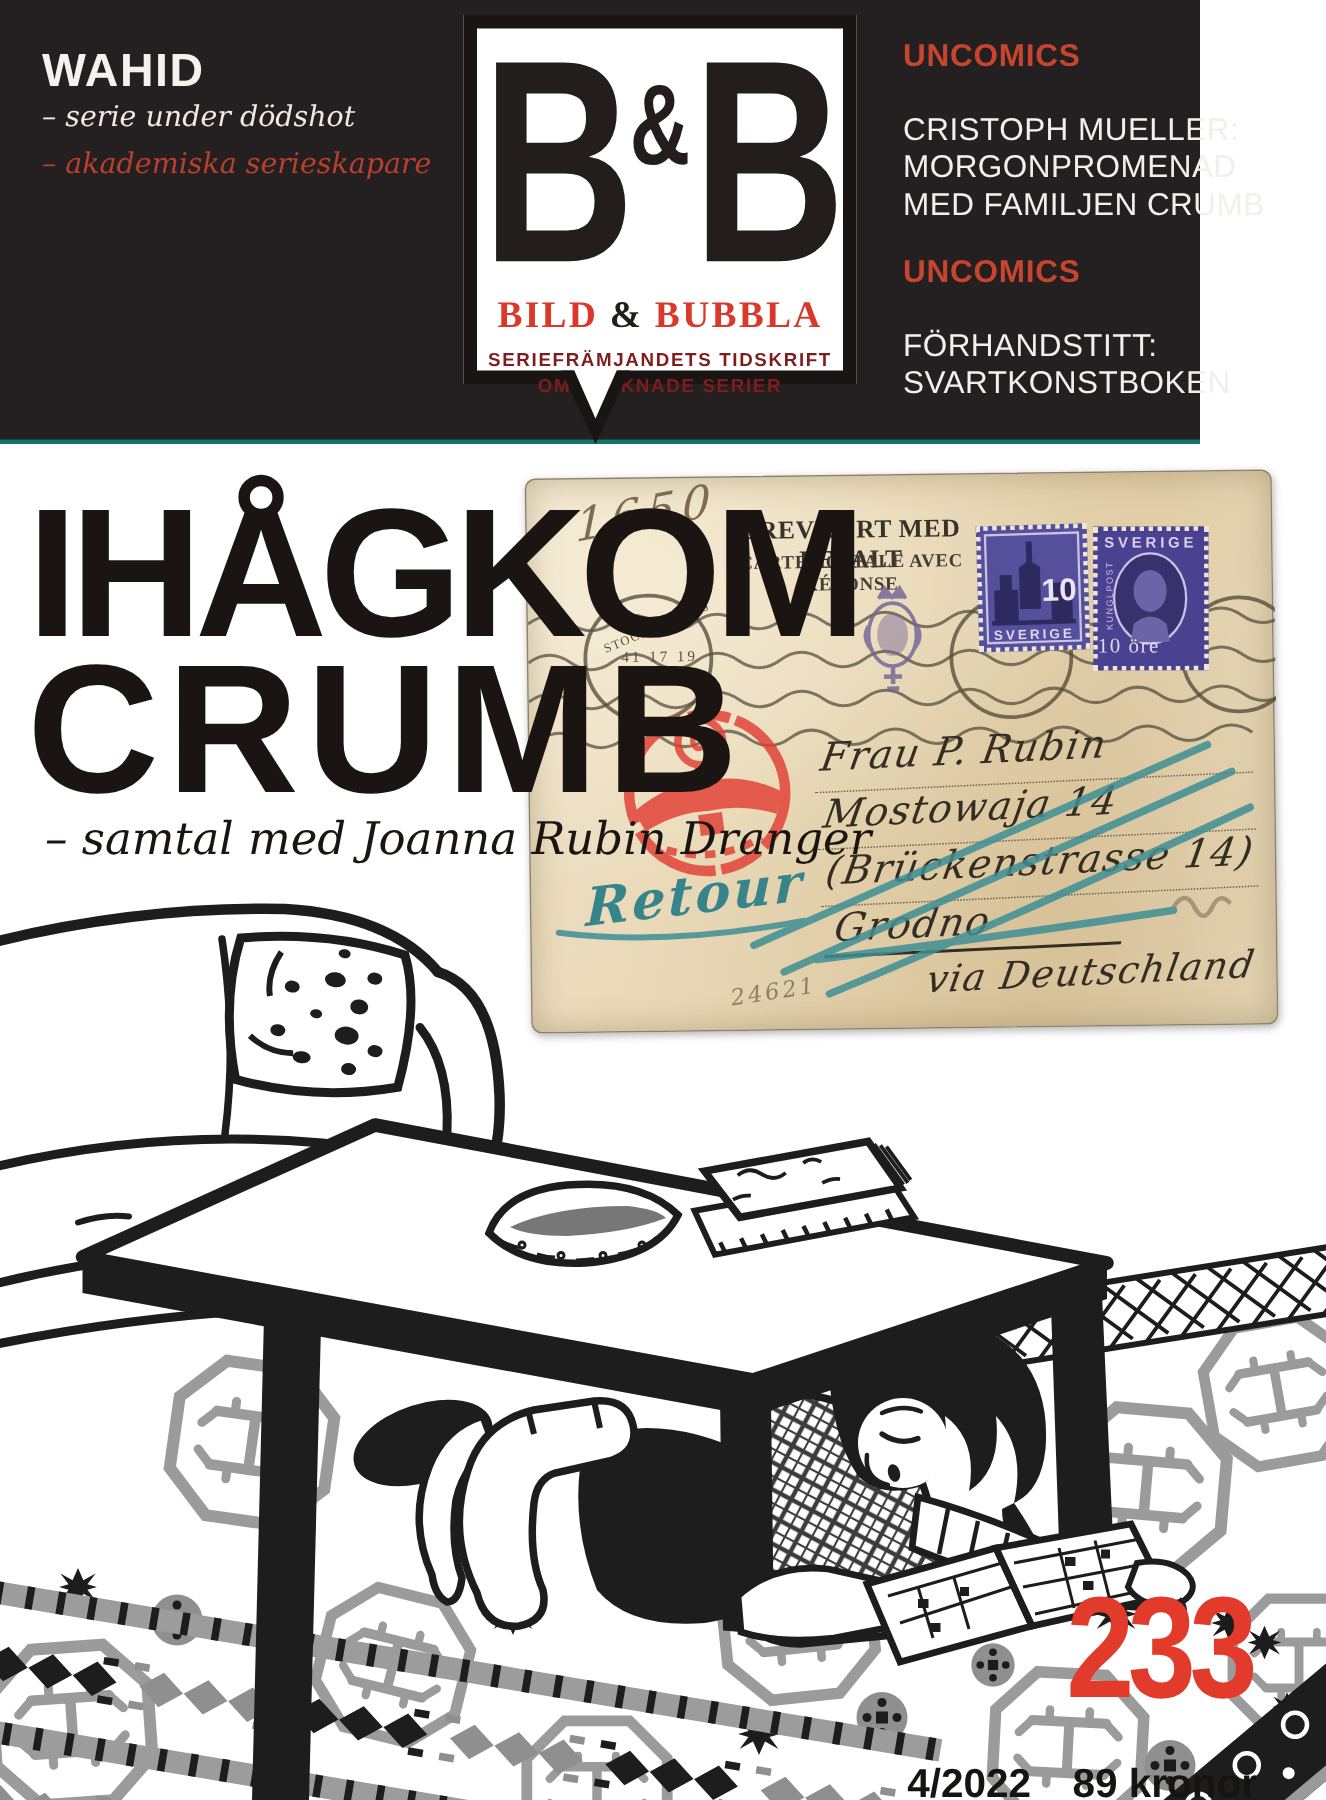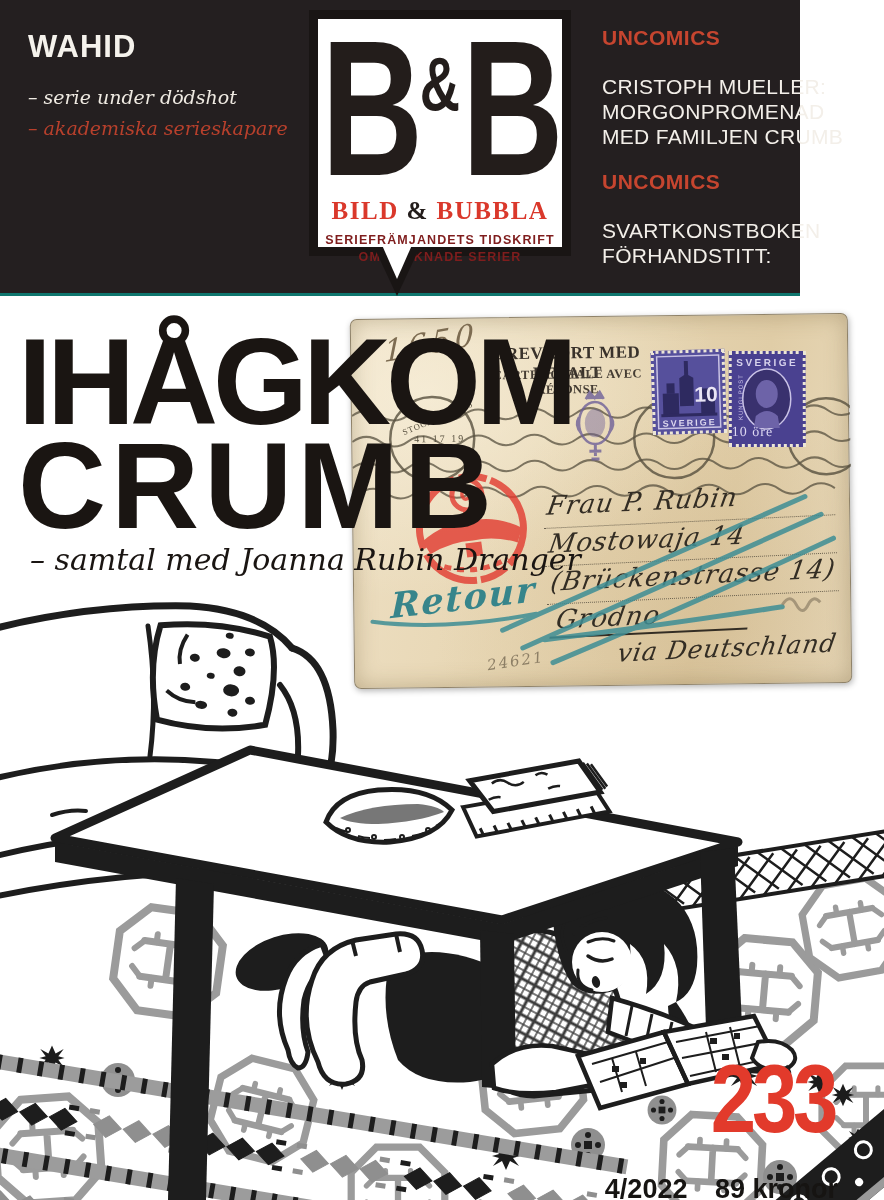--- a/index.html
+++ b/index.html
@@ -5,21 +5,21 @@
   html,body{margin:0;padding:0;background:#666;}
   .cover{position:relative;width:884px;height:1200px;background:#fff;overflow:hidden;
          font-family:"Liberation Sans",sans-serif;margin:0 auto;}
   .abs{position:absolute;}
 
   
   .masthead{position:absolute;left:0;top:0;width:800px;height:293px;background:#241f20;z-index:6;
             border-bottom:3px solid #0f766e;}
   .col-left{position:absolute;left:28px;top:30px;width:270px;}
   .wahid{font-size:31px;font-weight:bold;color:#f5f2ec;letter-spacing:1px;line-height:34px;}
-  .sub-it{font-family:"DejaVu Serif",serif;font-style:italic;font-size:19px;color:#efeae2;margin-top:22px;}
+  .sub-it{font-family:"DejaVu Serif",serif;font-style:italic;font-size:19px;color:#efeae2;margin-top:3px;}
   .feat2{margin-top:48px;font-size:31px;font-weight:bold;color:#c6452f;line-height:37px;letter-spacing:.5px;}
   .sub-it.red{color:#b8402c;margin-top:9px;}
 
   .logo-bubble{position:absolute;left:309px;top:10px;width:262px;height:246px;background:#fff;
                border:9px solid #191514;box-sizing:border-box;text-align:center;}
   .bb-row{display:flex;justify-content:center;align-items:center;height:152px;margin-top:4px;
           transform:scale(.82,1.12);transform-origin:center top;}
   .bb{font-size:172px;font-weight:bold;color:#231d1b;line-height:140px;letter-spacing:-6px;}
   .bb-amp{font-size:68px;font-weight:bold;color:#231d1b;margin:-44px 2px 0 2px;}
   .logo-name{margin-top:22px;font-size:25px;font-weight:bold;letter-spacing:1.5px;color:#da382b;font-family:Liberation Serif, serif;}
@@ -127,22 +127,22 @@
 
     <div class="col-right">
       <div class="cat">UNCOMICS</div>
       <div class="feat">
         <div>CRISTOPH MUELLER:</div>
         <div>MORGONPROMENAD</div>
         <div>MED FAMILJEN CRUMB</div>
       </div>
       <div class="cat c2">UNCOMICS</div>
       <div class="feat">
+        <div>FÖRHANDSTITT:</div>
         <div>SVARTKONSTBOKEN</div>
-        <div>FÖRHANDSTITT:</div>
       </div>
     </div>
   </header>
 
   <h1 class="big-title" style="margin:0;">
     <span>IHÅGKOM</span><br>
     <span class="l2">CRUMB</span>
   </h1>
   <div class="title-sub">– samtal med Joanna Rubin Dranger</div>
 

